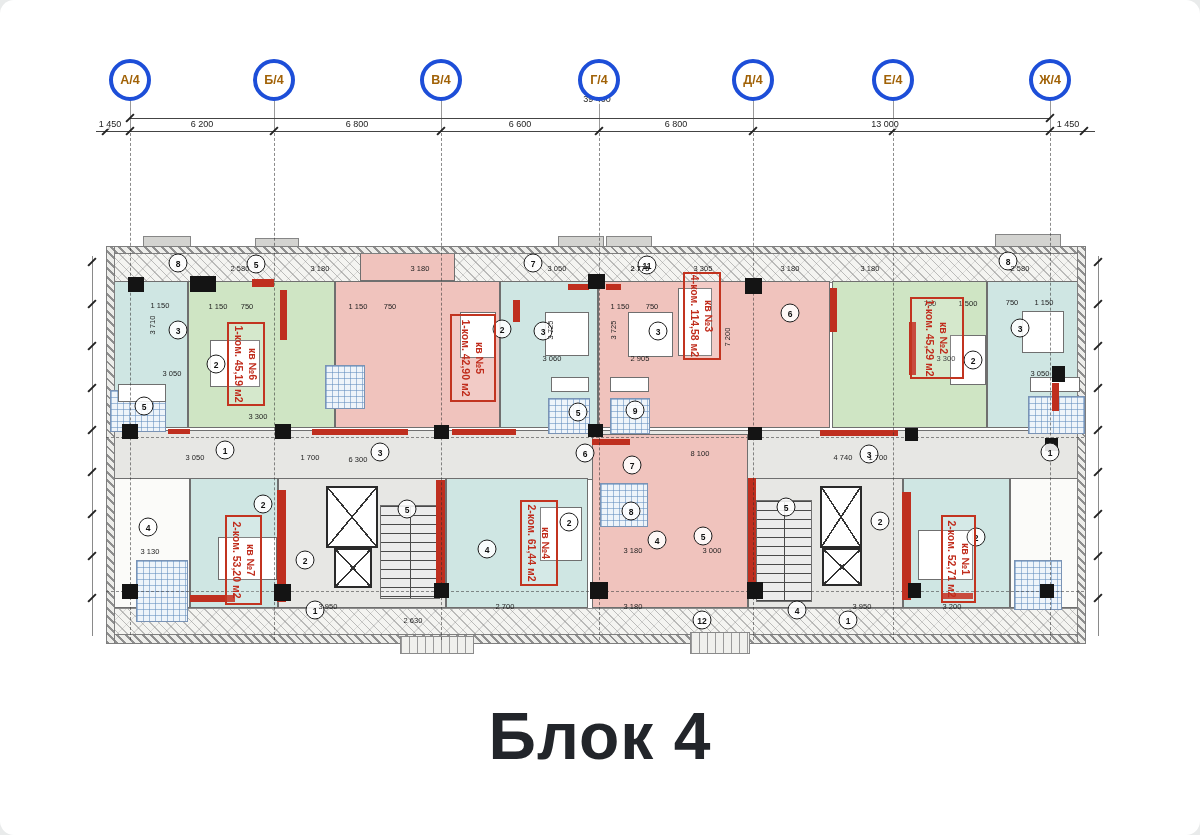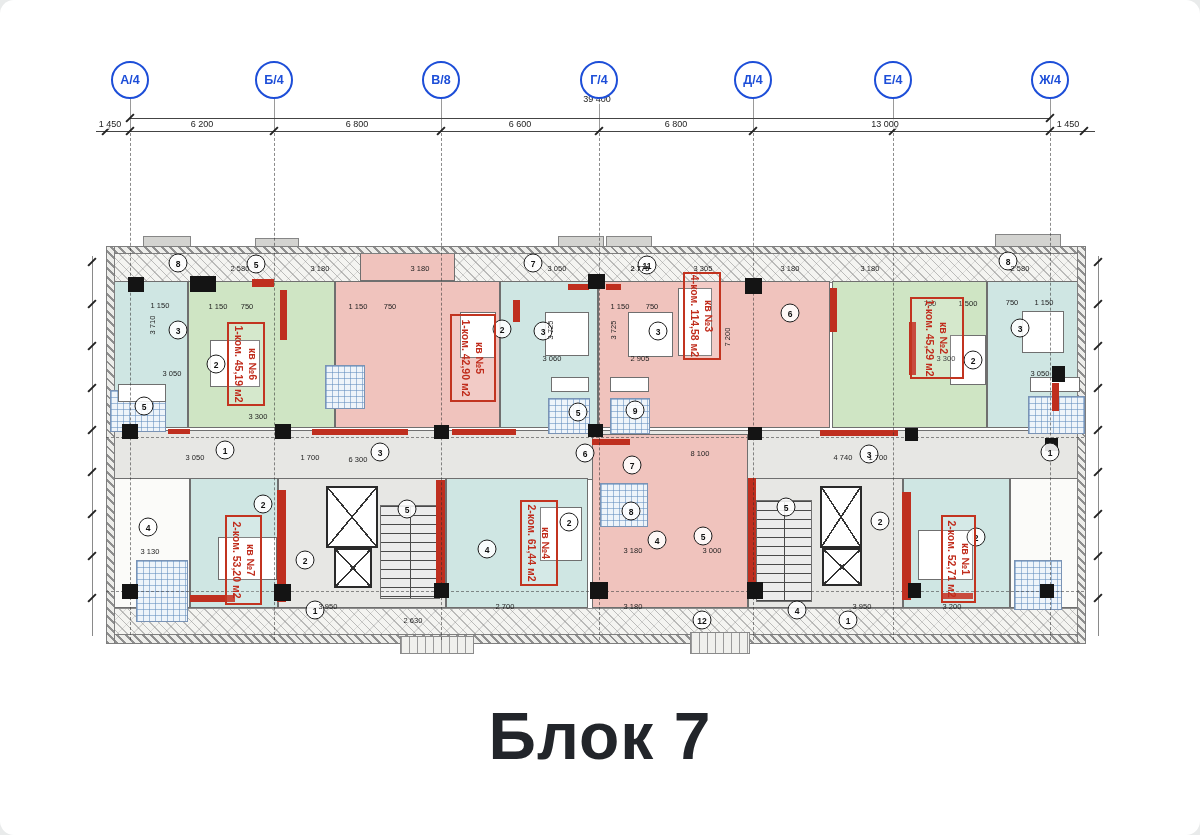--- a/index.html
+++ b/index.html
@@ -1,20 +1,20 @@
 <!DOCTYPE html>
 <html><head>
 <meta charset="utf-8">
 <style>
   html,body{margin:0;padding:0;background:#e9ebeb;font-family:"Liberation Sans",sans-serif;}
   #canvas{position:relative;width:1200px;height:835px;background:#ffffff;border-radius:14px;margin:0 auto;overflow:hidden;}
   .abs{position:absolute;}
   
-  .axc{width:34px;height:34px;border:2px solid #1d4ed8;border-radius:50%;background:#fff;
-       display:flex;align-items:center;justify-content:center;font-size:12.5px;font-weight:bold;color:#1d4ed8;
+  .axc{width:34px;height:34px;border:4px solid #1d4ed8;border-radius:50%;background:#fff;
+       display:flex;align-items:center;justify-content:center;font-size:12.5px;font-weight:bold;color:#a16207;
        transform:translate(-50%,-50%);z-index:9;}
   .vdash{width:0;border-left:1px dashed rgba(45,45,45,.55);z-index:6;}
   .vsolid{width:1px;background:#9a9a9a;z-index:4;}
   .dimline{height:0;border-top:1px solid #444;z-index:7;}
   .tick{width:11px;height:2px;background:#222;transform:translate(-50%,-50%) rotate(-45deg);z-index:8;}
   .dimlab{font-size:9px;color:#222;transform:translate(-50%,-100%);white-space:nowrap;z-index:8;background:rgba(255,255,255,.7);padding:0 2px;}
   
   .wallbar{background:repeating-linear-gradient(45deg,#8f8f8f 0 2px,#ededea 2px 6px);border:1px solid #7e7e7e;z-index:3;}
   .hatch{background:repeating-linear-gradient(45deg,rgba(130,130,130,.5) 0 1px,transparent 1px 6px),
                    repeating-linear-gradient(-45deg,rgba(150,150,150,.28) 0 1px,transparent 1px 11px),#f4f4f1;
@@ -52,21 +52,21 @@
 <div id="canvas">
   <div id="axes-layer" class="abs" style="left:0;top:0;right:0;bottom:0;">
       <div class="abs vsolid" style="left: 130px; top: 97px; height: 34px;"></div>
       <div class="abs vdash" style="left: 130px; top: 133px; height: 507px;"></div>
       <div class="abs axc" style="left: 130px; top: 80px;">А/4</div>
       <div class="abs vsolid" style="left: 274px; top: 97px; height: 34px;"></div>
       <div class="abs vdash" style="left: 274px; top: 133px; height: 507px;"></div>
       <div class="abs axc" style="left: 274px; top: 80px;">Б/4</div>
       <div class="abs vsolid" style="left: 441px; top: 97px; height: 34px;"></div>
       <div class="abs vdash" style="left: 441px; top: 133px; height: 507px;"></div>
-      <div class="abs axc" style="left: 441px; top: 80px;">В/8</div>
+      <div class="abs axc" style="left: 441px; top: 80px;">В/4</div>
       <div class="abs vsolid" style="left: 599px; top: 97px; height: 34px;"></div>
       <div class="abs vdash" style="left: 599px; top: 133px; height: 507px;"></div>
       <div class="abs axc" style="left: 599px; top: 80px;">Г/4</div>
       <div class="abs vsolid" style="left: 753px; top: 97px; height: 34px;"></div>
       <div class="abs vdash" style="left: 753px; top: 133px; height: 507px;"></div>
       <div class="abs axc" style="left: 753px; top: 80px;">Д/4</div>
       <div class="abs vsolid" style="left: 893px; top: 97px; height: 34px;"></div>
       <div class="abs vdash" style="left: 893px; top: 133px; height: 507px;"></div>
       <div class="abs axc" style="left: 893px; top: 80px;">Е/4</div>
       <div class="abs vsolid" style="left: 1050px; top: 97px; height: 34px;"></div>
@@ -334,14 +334,14 @@
           <div>2-ком. 61,44 м2</div>
         </div>
       </div>
       <div class="abs aptbox" style="left: 941px; top: 515px; width: 31px; height: 84px;">
         <div class="apttxt" style="width: 98px;">
           <div>кв №1</div>
           <div>2-ком. 52,71 м2</div>
         </div>
       </div>
     </div>
-  <div id="title" class="abs">Блок 7</div>
+  <div id="title" class="abs">Блок 4</div>
 </div>
 
 </body></html>

